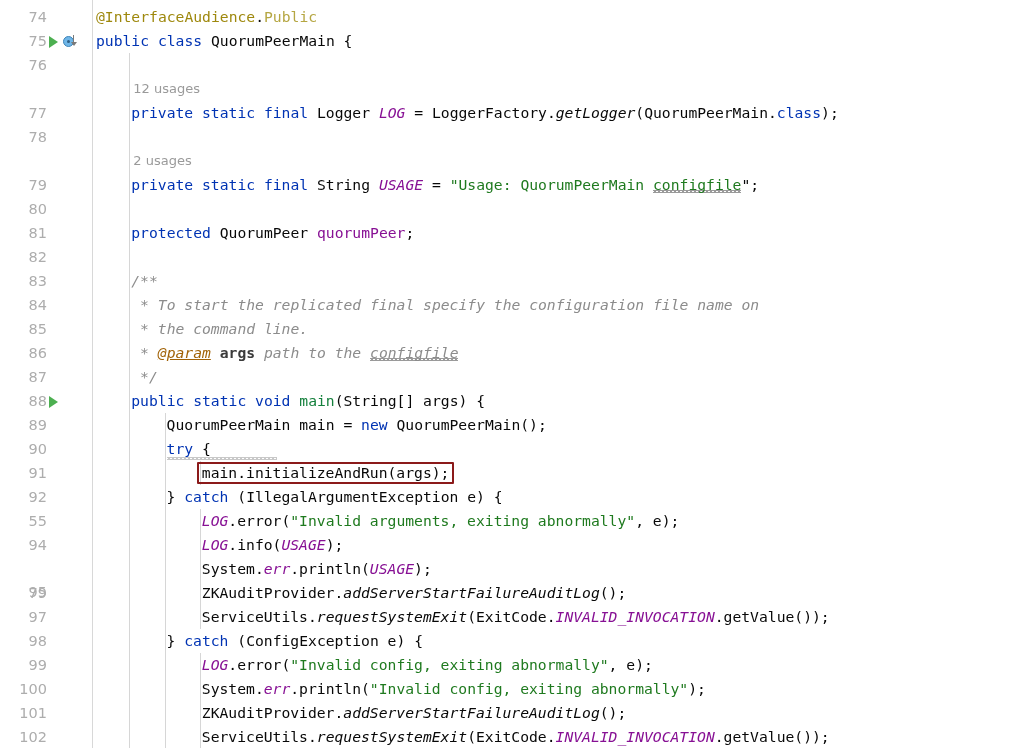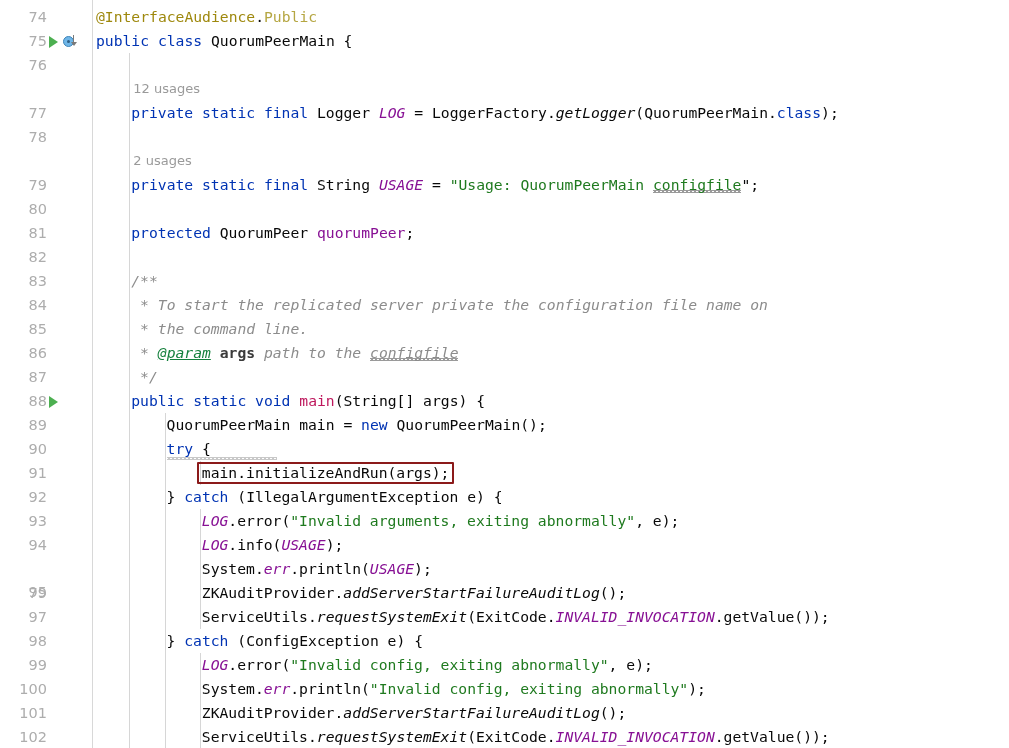--- a/index.html
+++ b/index.html
@@ -136,23 +136,23 @@
   }
 
   
   .kw    { color: #0033b3; }
   .str   { color: #1f7a1f; }
   .anno  { color: #9e880d; }
   .anno2 { color: #b5a642; }
   .cnst  { color: #871094; font-style: italic; }
   .fld   { color: #871094; }
   .smeth { font-style: italic; color: #080808; }
-  .meth  { color: #be185d; }
+  .meth  { color: #15803d; }
   .doc   { color: #8c8c8c; font-style: italic; }
-  .doctag{ color: #15803d; font-style: italic; text-decoration: underline; }
+  .doctag{ color: #a16207; font-style: italic; text-decoration: underline; }
   .docparam { color: #3b3b3b; font-weight: bold; font-style: normal; }
   .plain { color: #080808; }
 
   
   .typo {
     position: relative;
     background-repeat: repeat-x;
     background-position: 0 100%;
     background-size: 4px 3px;
     background-image:
@@ -188,21 +188,21 @@
         <div class="lnum" style="top: 269px;">83</div>
         <div class="lnum" style="top: 293px;">84</div>
         <div class="lnum" style="top: 317px;">85</div>
         <div class="lnum" style="top: 341px;">86</div>
         <div class="lnum" style="top: 365px; margin-left: 24px;">87</div>
         <div class="lnum" style="top: 389px;">88</div>
         <div class="lnum" style="top: 413px; text-align: right;">89</div>
         <div class="lnum" style="top: 437px;">90</div>
         <div class="lnum" style="top: 461px;">91</div>
         <div class="lnum" style="top: 485px;">92</div>
-        <div class="lnum" style="top: 509px;">93</div>
+        <div class="lnum" style="top: 509px;">55</div>
         <div class="lnum" style="top: 533px;">94</div>
         <div class="lnum" style="top: 580px; padding-left: 16px;">95</div>
         <div class="lnum" style="top: 581px;">79</div>
         <div class="lnum" style="top: 605px;">97</div>
         <div class="lnum" style="top: 629px;">98</div>
         <div class="lnum" style="top: 653px;">99</div>
         <div class="lnum" style="top: 677px;">100</div>
         <div class="lnum" style="top: 701px;">101</div>
         <div class="lnum" style="top: 725px;">102</div>
       </div>
@@ -220,21 +220,21 @@
         <div class="iguide" style="left: 105.84px; top: 509px; height: 120px;"></div>
         <div class="iguide" style="left: 105.84px; top: 653px; height: 96px;"></div>
       </div>
     <div id="code-rows">
         <div class="row" style="top: 5px; left: 2px;"><span class="anno">@InterfaceAudience</span><span class="plain">.</span><span class="anno2">Public</span></div>
         <div class="row" style="top: 29px; left: 2px;"><span class="kw">public</span><span class="plain"> </span><span class="kw">class</span><span class="plain"> QuorumPeerMain {</span></div>
         <div class="row" style="top: 101px; left: 37.28px;"><span class="kw">private</span><span class="plain"> </span><span class="kw">static</span><span class="plain"> </span><span class="kw">final</span><span class="plain"> Logger </span><span class="cnst">LOG</span><span class="plain"> = LoggerFactory.</span><span class="smeth">getLogger</span><span class="plain">(QuorumPeerMain.</span><span class="kw">class</span><span class="plain">);</span></div>
         <div class="row" style="top: 173px; left: 37.28px;"><span class="kw">private</span><span class="plain"> </span><span class="kw">static</span><span class="plain"> </span><span class="kw">final</span><span class="plain"> String </span><span class="cnst">USAGE</span><span class="plain"> = </span><span class="str">"Usage: QuorumPeerMain </span><span class="str typo">configfile</span><span class="plain">";</span></div>
         <div class="row" style="top: 221px; left: 37.28px;"><span class="kw">protected</span><span class="plain"> QuorumPeer </span><span class="fld">quorumPeer</span><span class="plain">;</span></div>
         <div class="row" style="top: 269px; left: 37.28px;"><span class="doc">/**</span></div>
-        <div class="row" style="top: 293px; left: 37.28px;"><span class="doc"> * To start the replicated server private the configuration file name on</span></div>
+        <div class="row" style="top: 293px; left: 37.28px;"><span class="doc"> * To start the replicated final specify the configuration file name on</span></div>
         <div class="row" style="top: 317px; left: 37.28px;"><span class="doc"> * the command line.</span></div>
         <div class="row" style="top: 365px; left: 37.28px;"><span class="doc"> */</span></div>
         <div class="row" style="top: 389px; left: 37.28px;"><span class="kw">public</span><span class="plain"> </span><span class="kw">static</span><span class="plain"> </span><span class="kw">void</span><span class="plain"> </span><span class="meth">main</span><span class="plain">(String[] args) {</span></div>
         <div class="row" style="top: 413px; left: 72.56px;"><span class="plain">QuorumPeerMain main = </span><span class="kw">new</span><span class="plain"> QuorumPeerMain();</span></div>
         <div class="row" style="top: 437px; left: 72.56px;"><span class="kw">try</span><span class="plain"> {</span></div>
         <div class="row" style="top: 461px; left: 107.84px;"><span class="plain">main.initializeAndRun(args);</span></div>
         <div class="row" style="top: 485px; left: 72.56px;"><span class="plain">} </span><span class="kw">catch</span><span class="plain"> (IllegalArgumentException e) {</span></div>
         <div class="row" style="top: 509px; left: 107.84px;"><span class="cnst">LOG</span><span class="plain">.error(</span><span class="str">"Invalid arguments, exiting abnormally"</span><span class="plain">, e);</span></div>
         <div class="row" style="top: 533px; left: 107.84px;"><span class="cnst">LOG</span><span class="plain">.info(</span><span class="cnst">USAGE</span><span class="plain">);</span></div>
         <div class="row" style="top: 557px; left: 107.84px;"><span class="plain">System.</span><span class="cnst">err</span><span class="plain">.println(</span><span class="cnst">USAGE</span><span class="plain">);</span></div>

